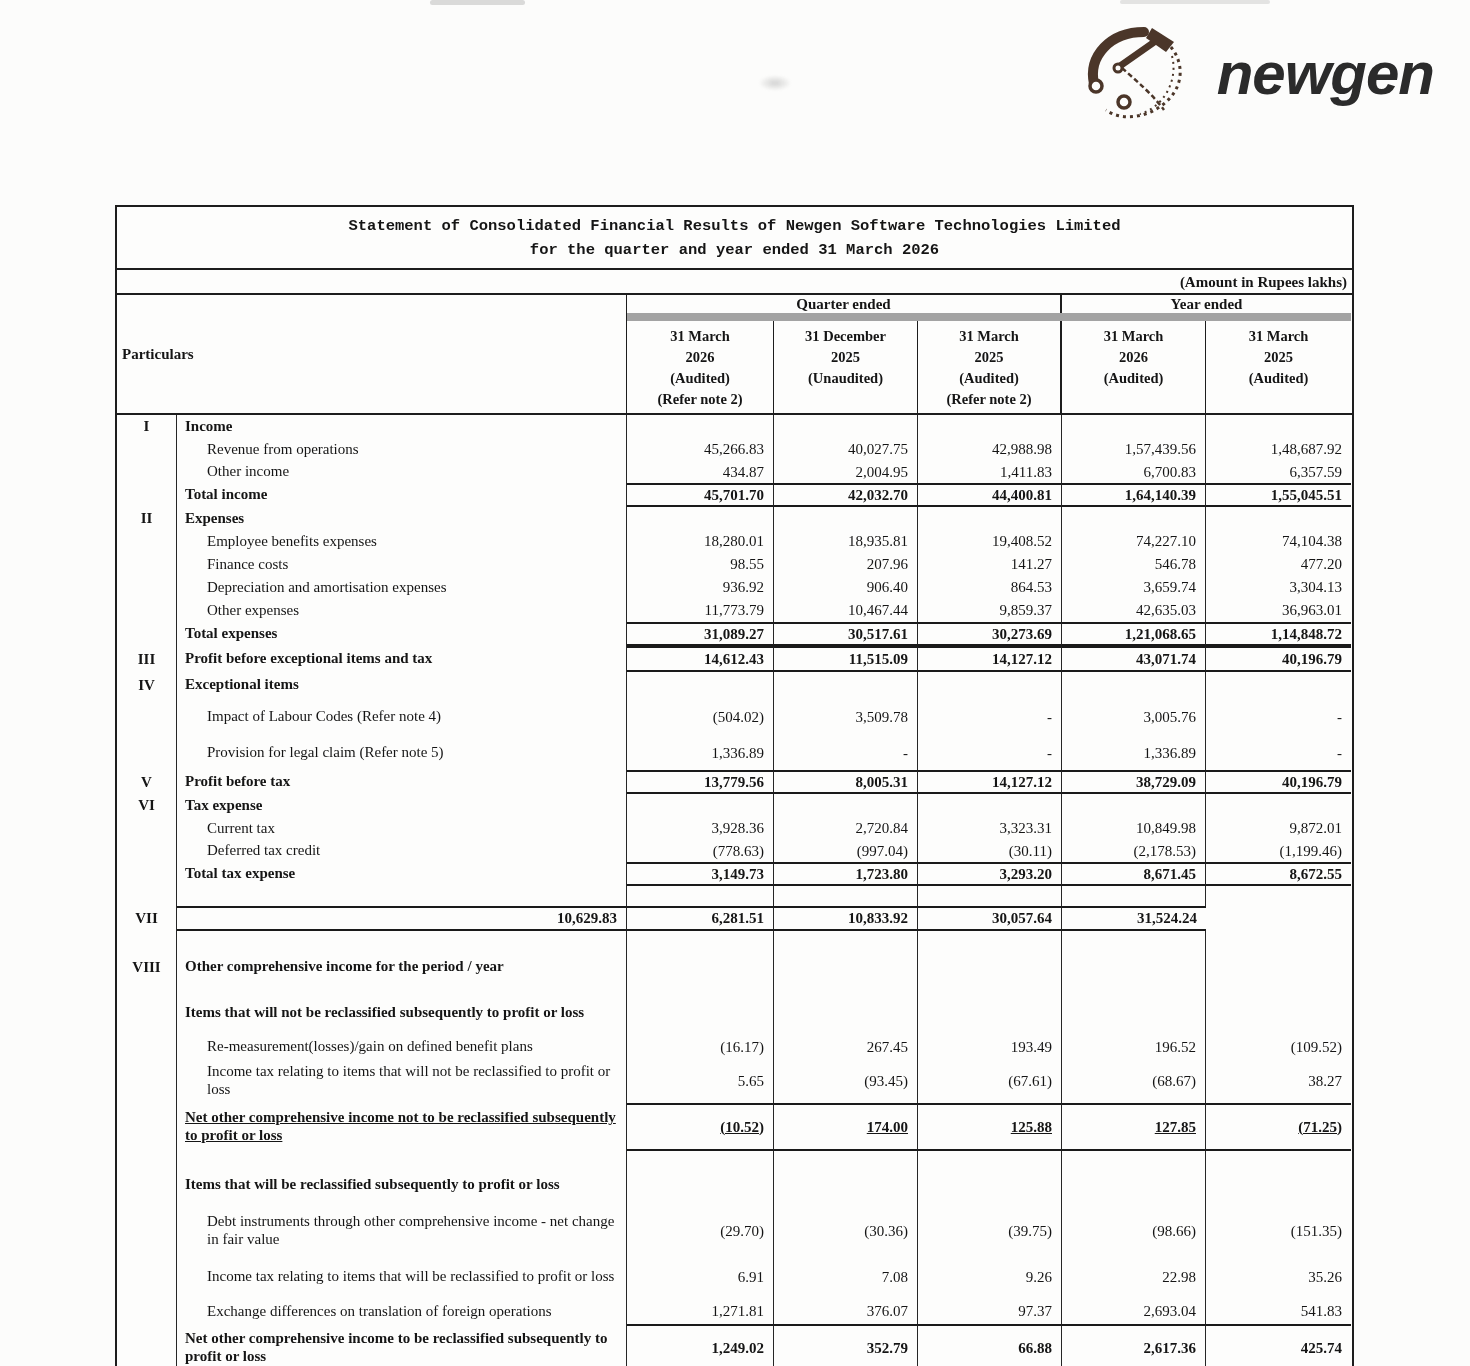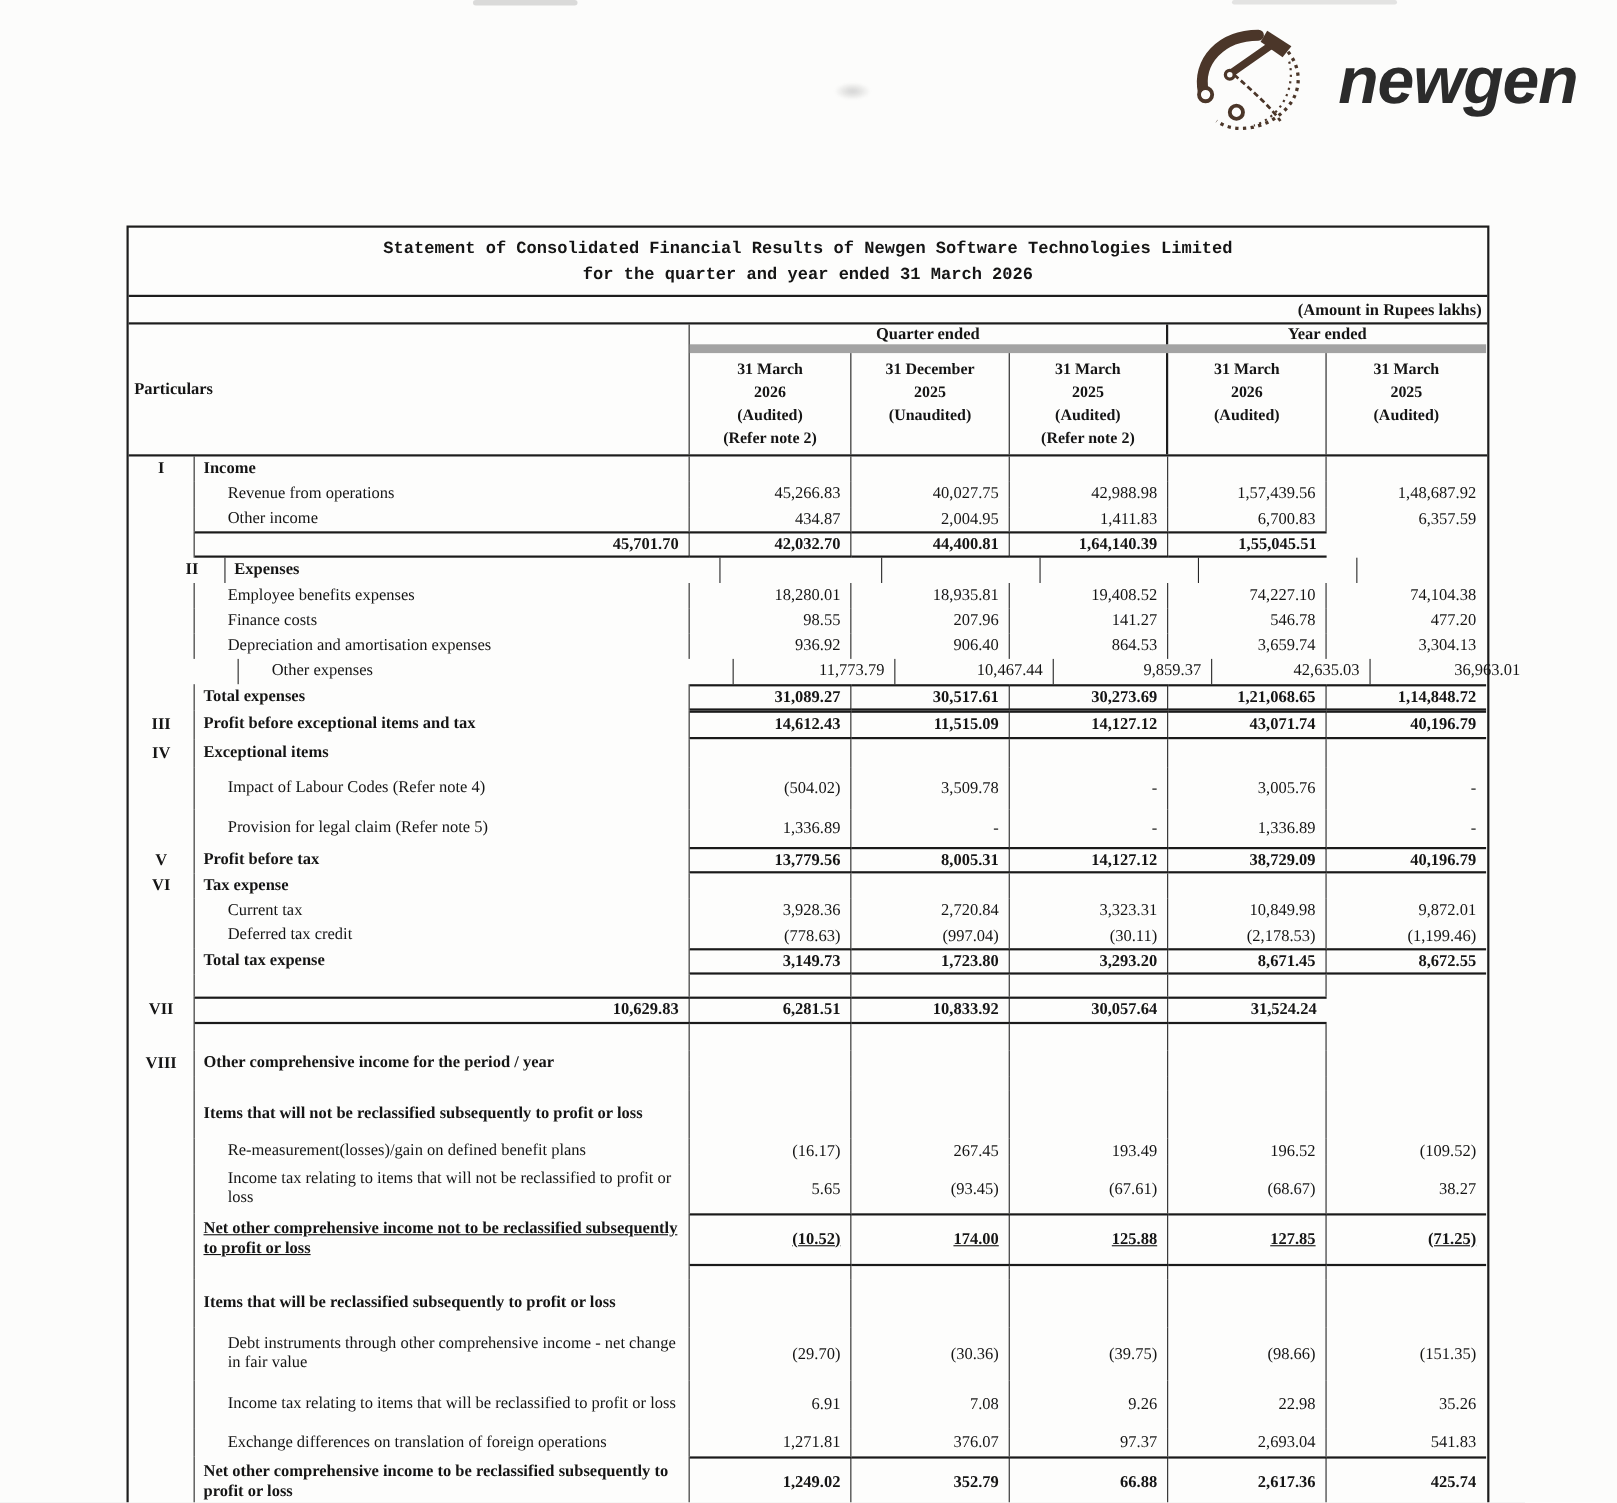--- a/index.html
+++ b/index.html
@@ -162,27 +162,28 @@
           <div class="c c-num"></div>
           <div class="c c-label ind">Other income</div>
           <div class="c c-val">434.87</div>
           <div class="c c-val">2,004.95</div>
           <div class="c c-val">1,411.83</div>
           <div class="c c-val">6,700.83</div>
           <div class="c c-val">6,357.59</div>
         </div>
         <div class="row box" style="height: 24px;">
           <div class="c c-num"></div>
+          <div class="c c-label b">Total income</div>
           <div class="c c-val b">45,701.70</div>
           <div class="c c-val b">42,032.70</div>
           <div class="c c-val b">44,400.81</div>
           <div class="c c-val b">1,64,140.39</div>
           <div class="c c-val b">1,55,045.51</div>
         </div>
-        <div class="row" style="height: 23px; padding-left: 28px;">
+        <div class="row" style="height: 23px;">
           <div class="c c-num">II</div>
           <div class="c c-label b">Expenses</div>
           <div class="c c-val b"></div>
           <div class="c c-val b"></div>
           <div class="c c-val b"></div>
           <div class="c c-val b"></div>
           <div class="c c-val b"></div>
         </div>
         <div class="row" style="height: 23px;">
           <div class="c c-num"></div>
@@ -204,21 +205,21 @@
         </div>
         <div class="row" style="height: 23px;">
           <div class="c c-num"></div>
           <div class="c c-label ind">Depreciation and amortisation expenses</div>
           <div class="c c-val">936.92</div>
           <div class="c c-val">906.40</div>
           <div class="c c-val">864.53</div>
           <div class="c c-val">3,659.74</div>
           <div class="c c-val">3,304.13</div>
         </div>
-        <div class="row" style="height: 23px; margin-left: 40px;">
+        <div class="row" style="height: 23px;">
           <div class="c c-num"></div>
           <div class="c c-label ind">Other expenses</div>
           <div class="c c-val">11,773.79</div>
           <div class="c c-val">10,467.44</div>
           <div class="c c-val">9,859.37</div>
           <div class="c c-val">42,635.03</div>
           <div class="c c-val">36,963.01</div>
         </div>
         <div class="row box" style="height: 24px;">
           <div class="c c-num"></div>

